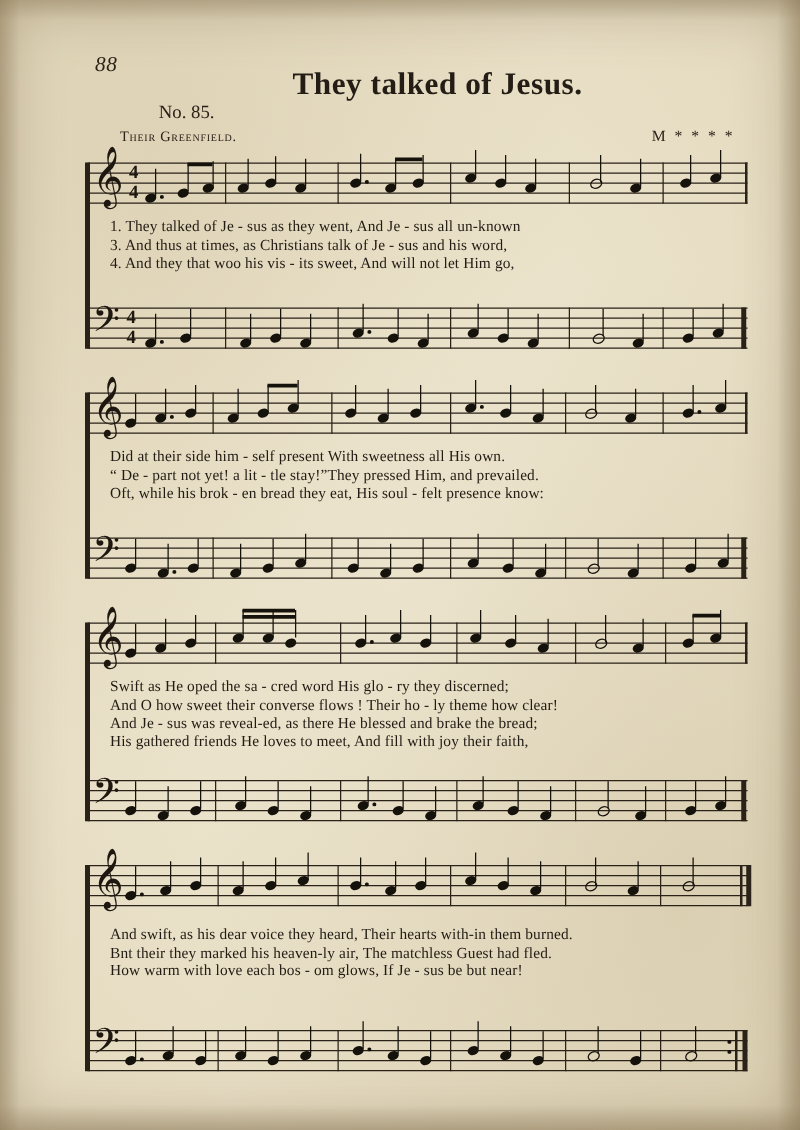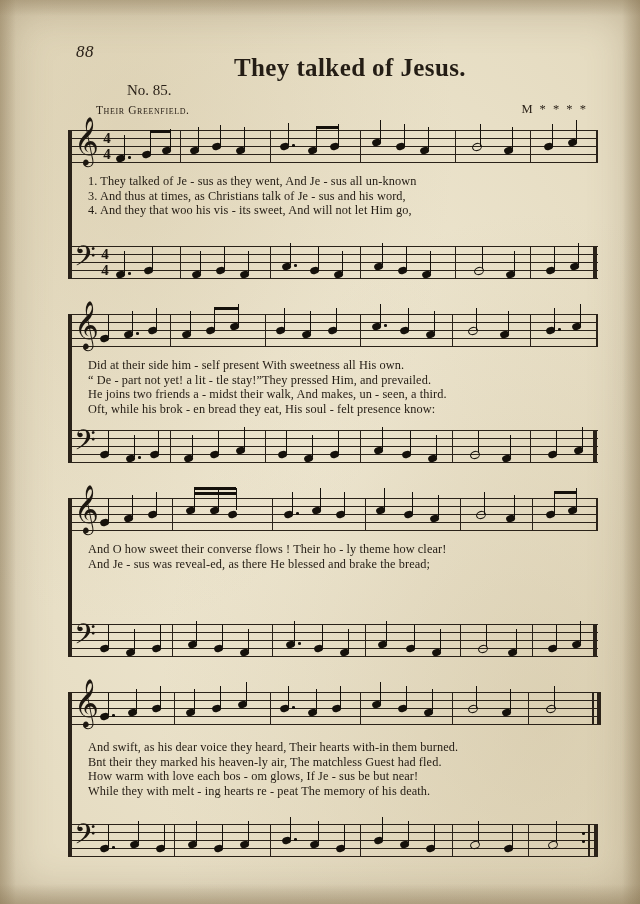--- a/index.html
+++ b/index.html
@@ -434,21 +434,20 @@
       <div class="nh" style="left:442px; top:141px;"></div>
         <div class="stem" style="left:450px; top:121px;"></div>
       <div class="nh" style="left:488px; top:137px;"></div>
         <div class="stem" style="left:496px; top:117px;"></div>
       <div class="nh" style="left:514px; top:133px;"></div>
         <div class="stem" style="left:522px; top:113px;"></div>
 
       <div class="lyric-block" style="top:44px;">
         <span class="lyric-line">Did    at    their side him - self    present  With sweetness   all  His own.</span>
         <span class="lyric-line">“ De - part    not  yet!  a    lit -  tle  stay!”They pressed Him, and prevailed.</span>
-        <span class="lyric-line">He joins   two friends a - midst  their walk, And makes, un - seen,   a third.</span>
         <span class="lyric-line">Oft, while   his brok - en  bread  they eat,  His soul - felt   presence know:</span>
       </div>
     </div>
 
     <div class="system" id="sys3" style="top:472px; height:170px;">
       <div class="staff" style="top:0px;">
         <div class="line"></div>
           <div class="line"></div>
           <div class="line"></div>
           <div class="line"></div>
@@ -540,22 +539,24 @@
       <div class="nh open" style="left:418px; top:147px;"></div>
         <div class="stem" style="left:426px; top:127px;"></div>
       <div class="nh" style="left:448px; top:151px;"></div>
         <div class="stem" style="left:456px; top:131px;"></div>
       <div class="nh" style="left:488px; top:147px;"></div>
         <div class="stem" style="left:496px; top:127px;"></div>
       <div class="nh" style="left:512px; top:143px;"></div>
         <div class="stem" style="left:520px; top:123px;"></div>
 
       <div class="lyric-block" style="top:44px;">
+        <span class="lyric-line">Swift  as    He    oped the   sa - cred word His  glo - ry     they discerned;</span>
         <span class="lyric-line">And    O  how    sweet their converse flows ! Their ho -  ly      theme how clear!</span>
         <span class="lyric-line">And    Je - sus     was reveal-ed,   as there  He blessed and    brake the  bread;</span>
+        <span class="lyric-line">His    gathered friends He loves to meet,  And  fill  with    joy their faith,</span>
       </div>
     </div>
 
     <div class="system" id="sys4" style="top:666px; height:170px;">
       <div class="staff" style="top:0px;">
         <div class="line"></div>
           <div class="line"></div>
           <div class="line"></div>
           <div class="line"></div>
           <div class="line"></div>
@@ -648,18 +649,17 @@
         <div class="stem" style="left:418px; top:129px;"></div>
       <div class="nh" style="left:444px; top:153px;"></div>
         <div class="stem" style="left:452px; top:133px;"></div>
       <div class="nh open" style="left:488px; top:149px;"></div>
         <div class="stem" style="left:496px; top:129px;"></div>
 
       <div class="lyric-block" style="top:48px;">
         <span class="lyric-line">And swift,  as   his  dear voice  they heard, Their hearts with-in them burned.</span>
         <span class="lyric-line">Bnt  their   they marked his  heaven-ly   air,  The  matchless Guest  had fled.</span>
         <span class="lyric-line">How warm   with  love each bos - om  glows,  If   Je - sus   be   but near!</span>
-        <span class="lyric-line">While they  with  melt - ing hearts  re - peat  The   memory   of   his death.</span>
       </div>
     </div>
 
   </div>
 </div>
 
 </body></html>

